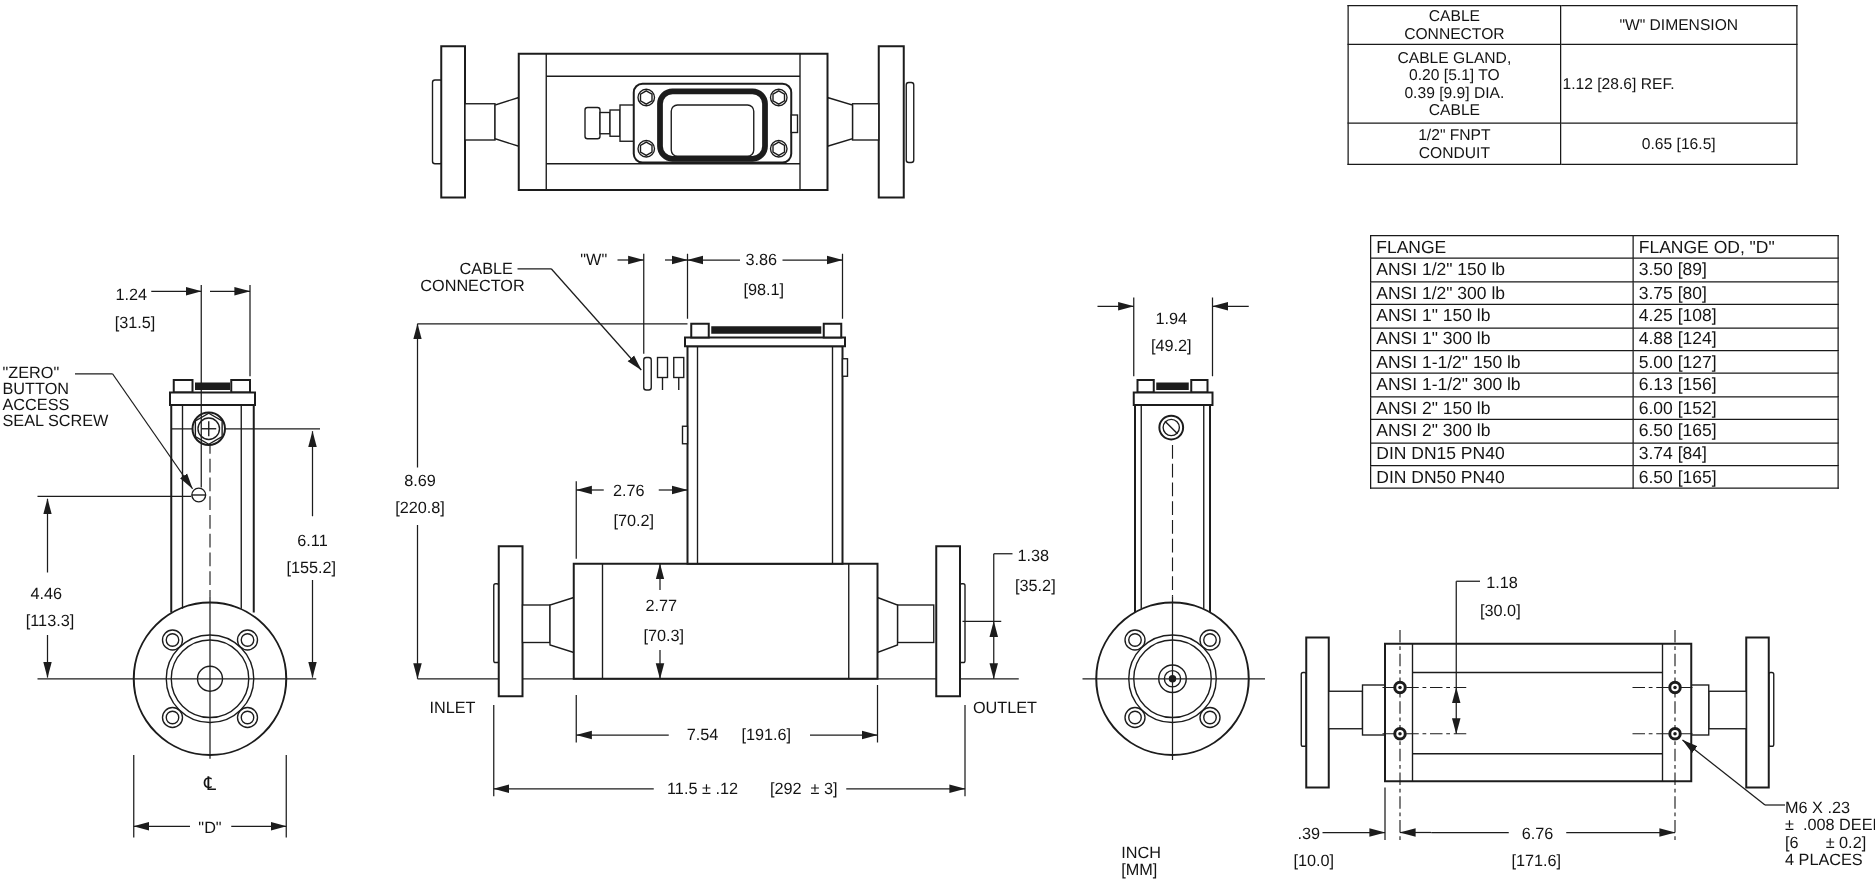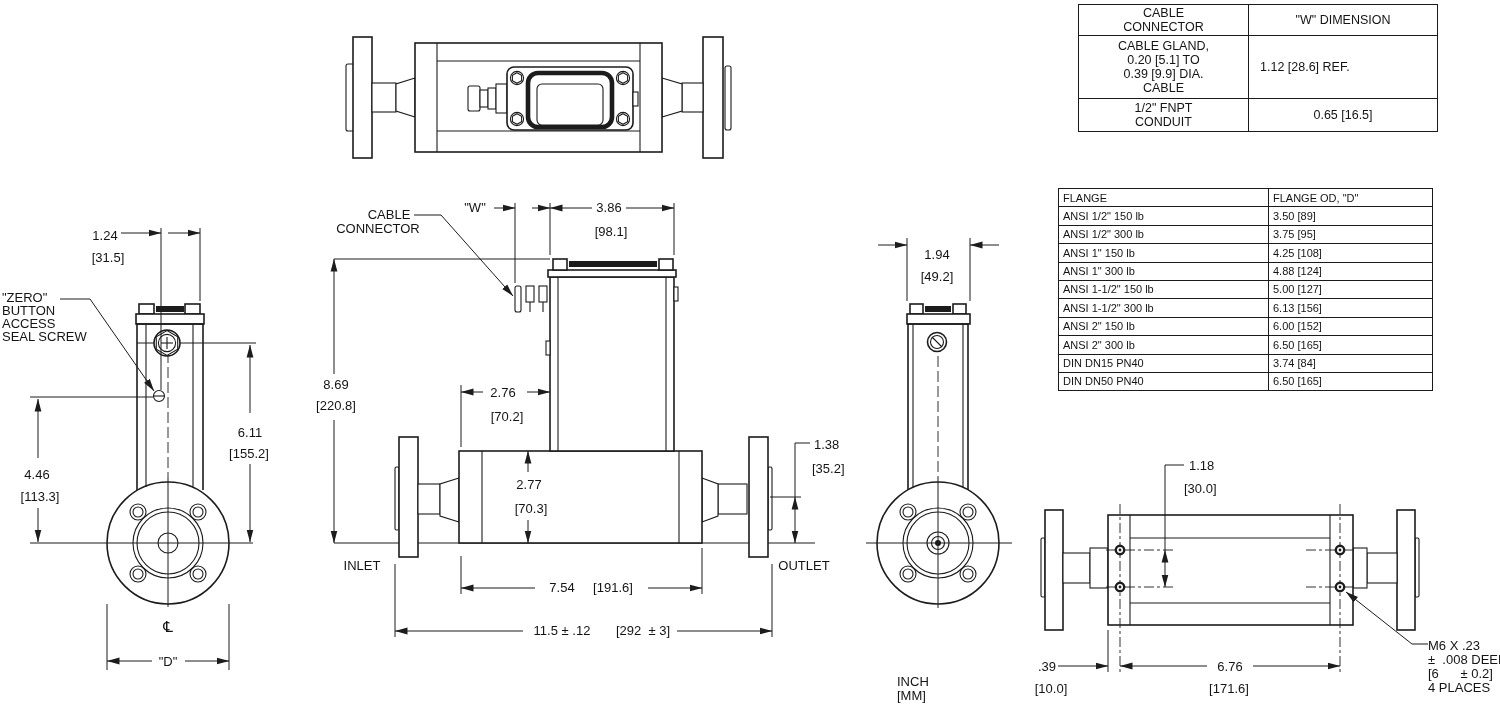--- a/index.html
+++ b/index.html
@@ -15,22 +15,22 @@
   .cdash{stroke:#1c1c1c;stroke-width:.9;fill:none;stroke-dasharray:11 4;}
   .cdash2{stroke:#1c1c1c;stroke-width:.9;fill:none;stroke-dasharray:10 3 3 3;}
   .wf{fill:#fff;stroke:#1c1c1c;stroke-width:1.6;}
   .wft{fill:#fff;stroke:#1c1c1c;stroke-width:1.1;}
   .dark{fill:#1c1c1c;stroke:none;}
   table{position:absolute;border-collapse:collapse;background:#fff;color:#141414;table-layout:fixed;}
   td,th{border:1.7px solid #1a1a1a;font-weight:normal;white-space:pre-line;line-height:1.12;overflow:hidden;}
   #connTable{left:1078px;top:4px;width:359px;font-size:12.5px;}
   #connTable th{text-align:center;vertical-align:middle;}
   #connTable td{text-align:center;vertical-align:middle;padding:0 2px;}
-  #connTable td.l{text-align:left;padding-left:11px;}
-  #flangeTable{left:1058px;top:188px;width:374px;font-size:11px;}
+  #connTable td.l{text-align:left;padding-left:1px;}
+  #flangeTable{left:1096px;top:188px;width:374px;font-size:14px;}
   #flangeTable th,#flangeTable td{text-align:left;vertical-align:middle;padding:0 4px;height:16px;}
   #flangeTable tr{height:18.4px;}
 </style>
 </head>
 <body>
 
 <div class="sheet">
 
 <svg width="1500" height="704" viewBox="0 0 1500 704">
   <defs>
@@ -449,21 +449,21 @@
         <tr>
     <th>FLANGE</th>
     <th>FLANGE OD, "D"</th>
   </tr>
   <tr>
           <td>ANSI 1/2" 150 lb</td>
           <td>3.50 [89]</td>
         </tr>
   <tr>
           <td>ANSI 1/2" 300 lb</td>
-          <td>3.75 [95]</td>
+          <td>3.75 [80]</td>
         </tr>
   <tr>
           <td>ANSI 1" 150 lb</td>
           <td>4.25 [108]</td>
         </tr>
   <tr>
           <td>ANSI 1" 300 lb</td>
           <td>4.88 [124]</td>
         </tr>
   <tr>

